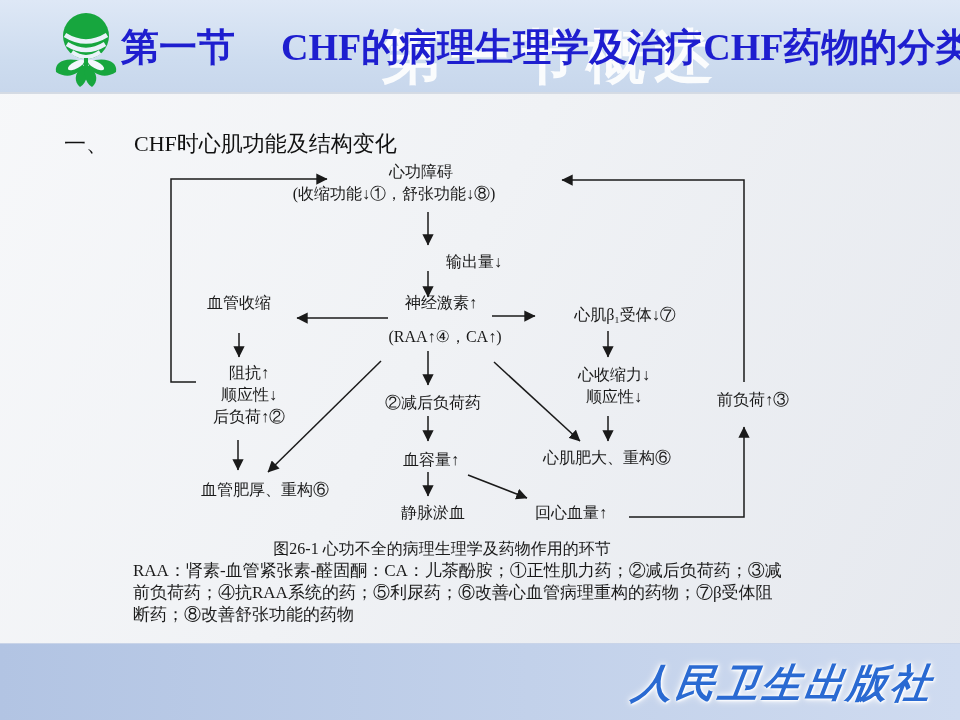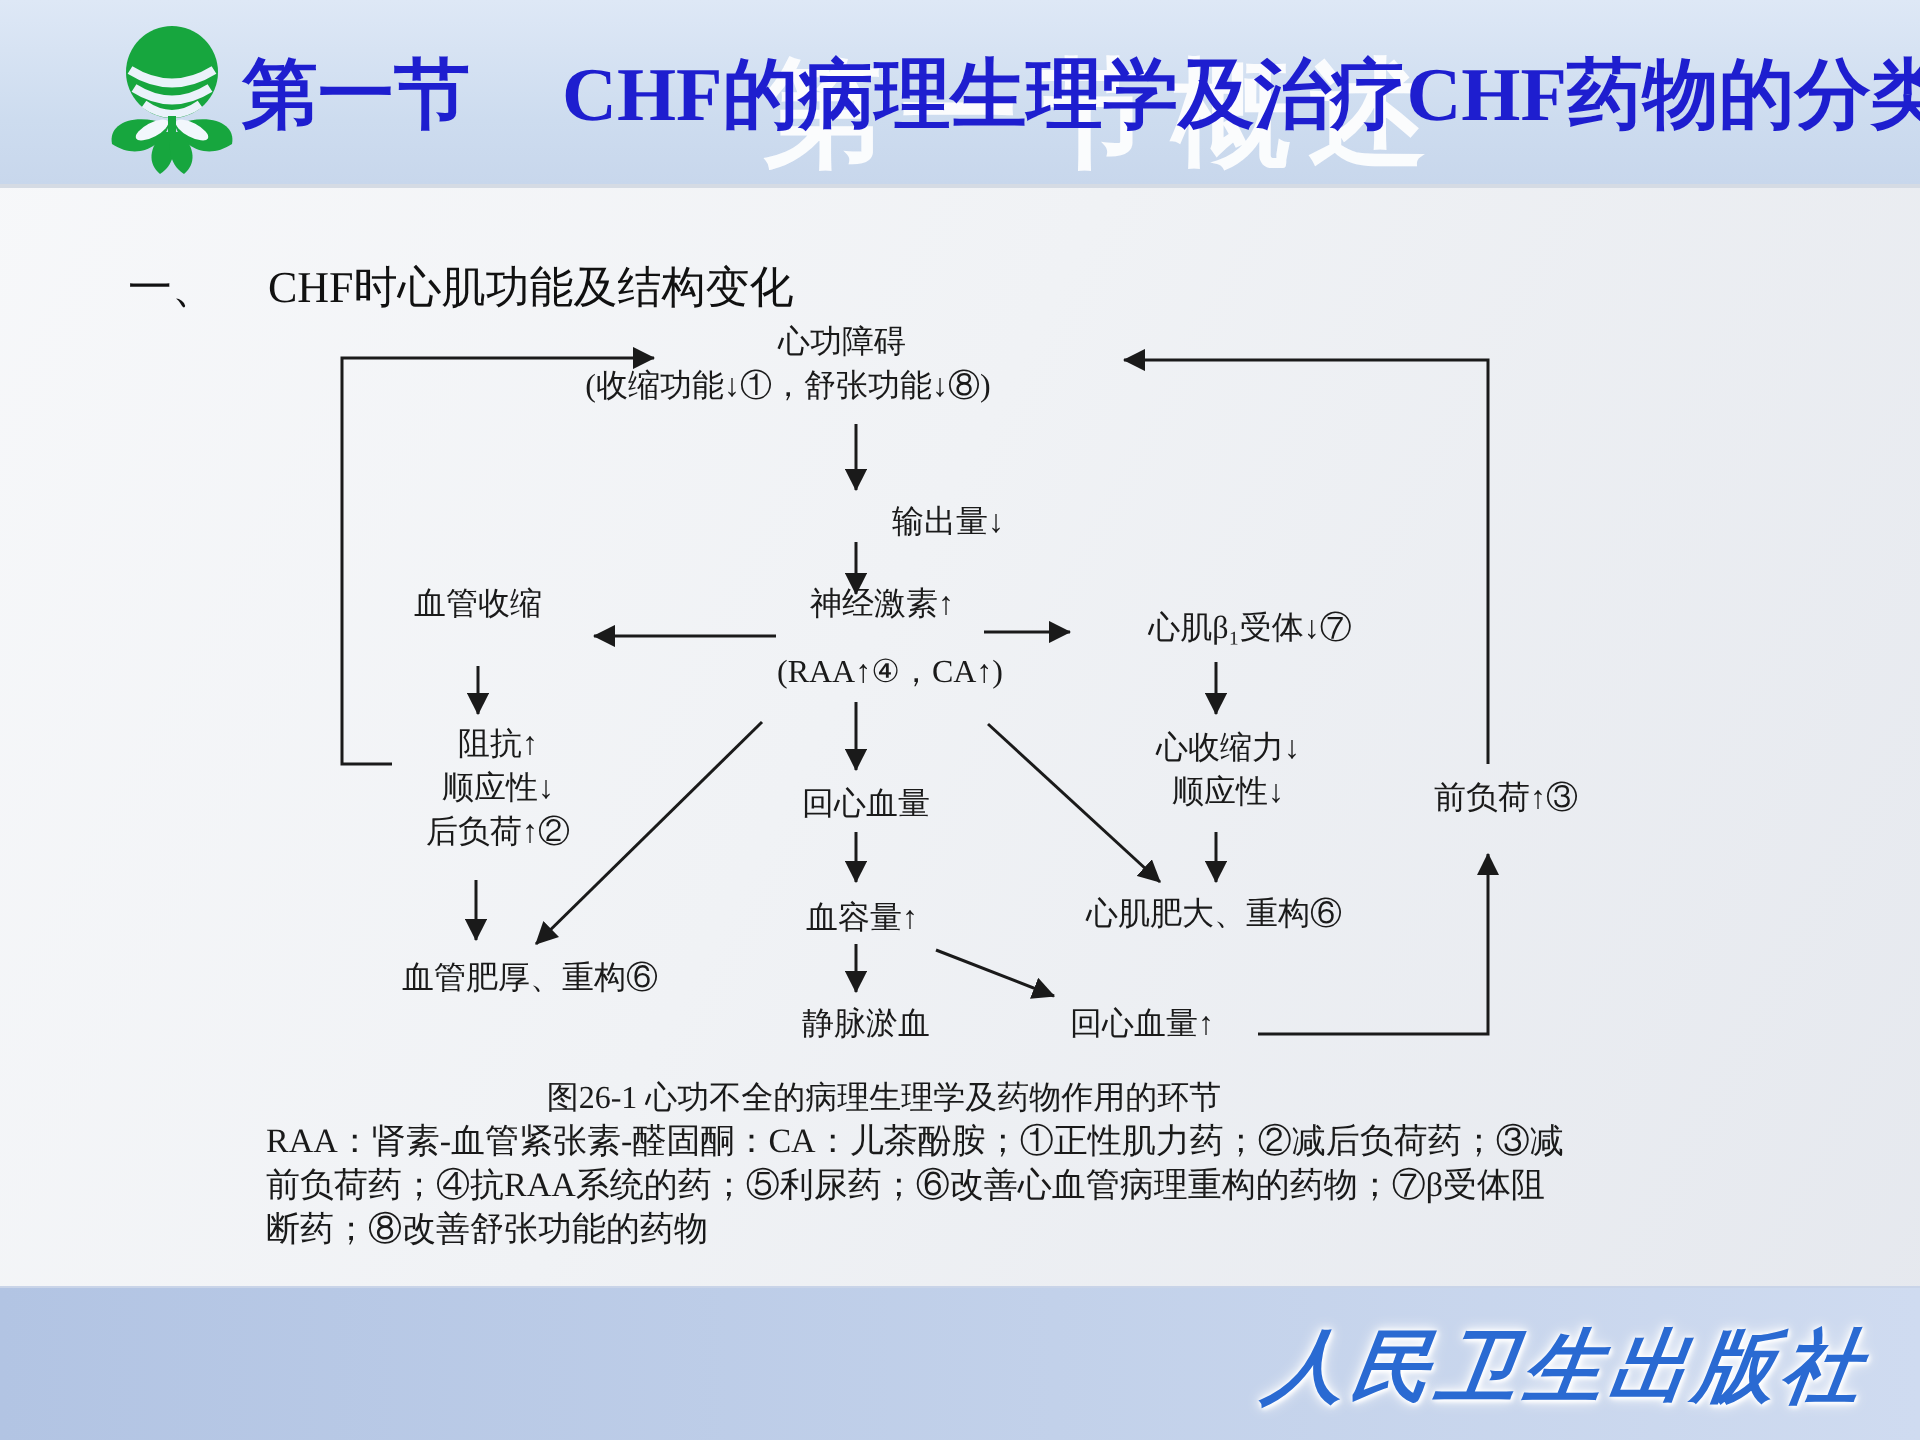--- a/index.html
+++ b/index.html
@@ -99,21 +99,21 @@
   <div class="node" style="left:430px;top:251px;margin-left:44px;">输出量↓</div>
   <div class="node" style="left:441px;top:292px;">神经激素↑</div>
   <div class="node" style="left:445px;top:326px;">(RAA↑④，CA↑)</div>
   <div class="node" style="left:239px;top:292px;">血管收缩</div>
   <div class="node" style="left:625px;top:304px;">心肌β₁受体↓⑦</div>
   <div class="node block" style="left:249px;top:362px;">
     <div class="ln">阻抗↑</div>
     <div class="ln">顺应性↓</div>
     <div class="ln">后负荷↑②</div>
   </div>
-  <div class="node" style="left:433px;top:392px;">回心血量</div>
+  <div class="node" style="left:433px;top:392px;">②减后负荷药</div>
   <div class="node block" style="left:614px;top:364px;">
     <div class="ln">心收缩力↓</div>
     <div class="ln">顺应性↓</div>
   </div>
   <div class="node" style="left:753px;top:389px;">前负荷↑③</div>
   <div class="node" style="left:431px;top:449px;">血容量↑</div>
   <div class="node" style="left:607px;top:447px;text-align:center;">心肌肥大、重构⑥</div>
   <div class="node" style="left:265px;top:479px;">血管肥厚、重构⑥</div>
   <div class="node" style="left:433px;top:502px;">静脉淤血</div>
   <div class="node" style="left:571px;top:502px;">回心血量↑</div>

